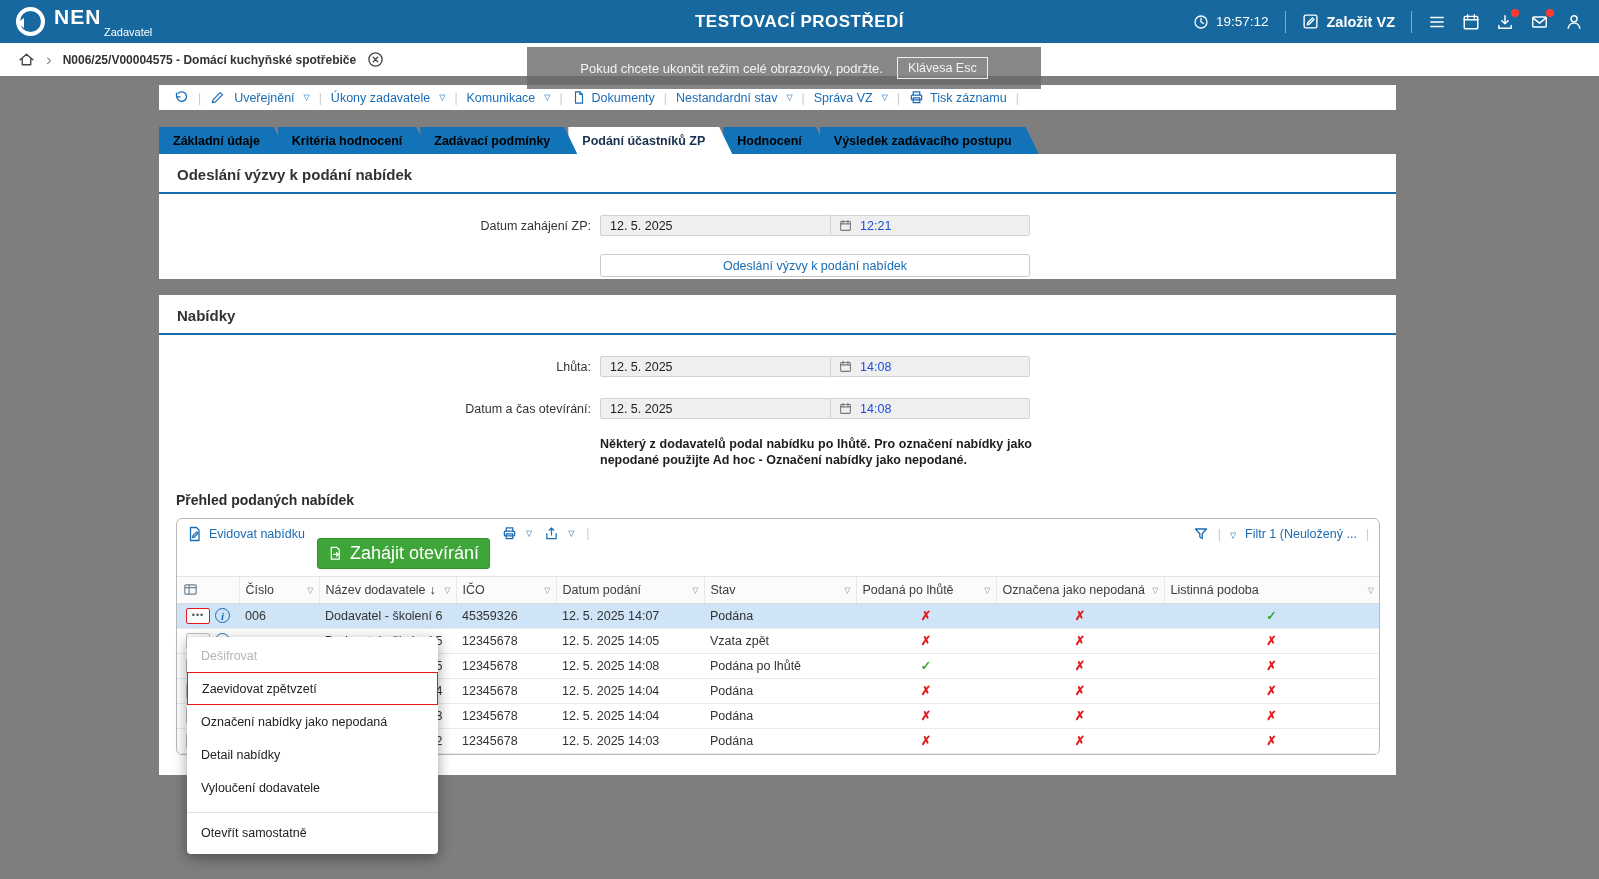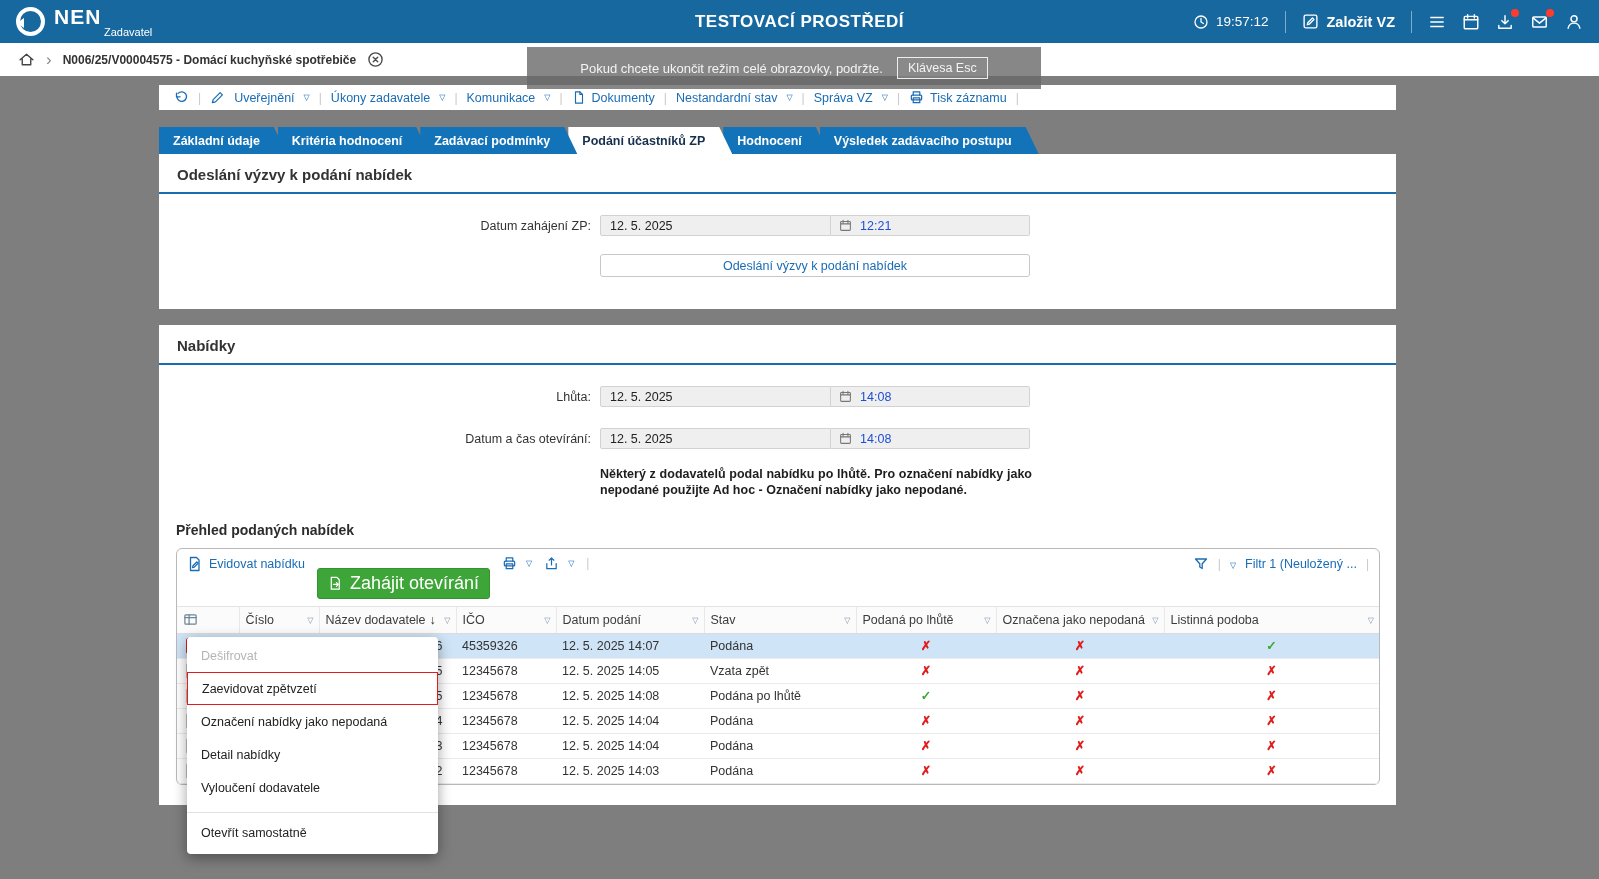--- a/index.html
+++ b/index.html
@@ -47,35 +47,35 @@
 
   
   .content { position:absolute; left:159px; top:85px; width:1237px; }
 
   .cmd-bar { background:#fff; height:25px; display:flex; align-items:center; padding:0 14px; gap:9px; }
   .cmd-link { background:none; border:none; font-family:inherit; color:#1a6cb5; font-size:12.5px; display:flex; align-items:center; gap:6px; }
   .sep::before { content:"|"; color:#c9c9c9; font-size:12px; }
   .drop::after { content:"▽"; font-size:8px; color:inherit; margin-left:3px; }
 
   .tabs { display:flex; margin-top:17px; height:27px; }
-  .tab { background:#1273b8; color:#ffffff; font-weight:bold; font-size:12.5px; display:flex; align-items:center; padding:0 27px 0 14px; margin-right:-9px; clip-path:polygon(0 0, calc(100% - 13px) 0, 100% 100%, 0 100%); position:relative; border:none; font-family:inherit; white-space:nowrap; }
+  .tab { background:#1273b8; color:#000000; font-weight:bold; font-size:12.5px; display:flex; align-items:center; padding:0 27px 0 14px; margin-right:-9px; clip-path:polygon(0 0, calc(100% - 13px) 0, 100% 100%, 0 100%); position:relative; border:none; font-family:inherit; white-space:nowrap; }
   .tabs .tab:nth-child(1){z-index:7} .tabs .tab:nth-child(2){z-index:6} .tabs .tab:nth-child(3){z-index:5}
   .tabs .tab:nth-child(4){z-index:4} .tabs .tab:nth-child(5){z-index:3} .tabs .tab:nth-child(6){z-index:2}
   .tab.active { background:#fff; color:#17304d; }
 
   .panel { background:#fff; }
   .section-head { font-size:15px; font-weight:bold; color:#333; padding:12px 18px 9px; border-bottom:2px solid #1b6cad; }
   .form-row { display:flex; align-items:center; margin-top:21px; }
   .form-label { width:441px; text-align:right; padding-right:9px; color:#333; }
   .dt-group { width:430px; display:flex; }
   .dt-date { flex:1.16; background:#efefef; border:1px solid #d2d2d2; border-radius:2px 0 0 2px; height:21px; display:flex; align-items:center; padding:0 9px; color:#222; }
   .dt-time { flex:1; background:#efefef; border:1px solid #d2d2d2; border-left:none; border-radius:0 2px 2px 0; height:21px; display:flex; align-items:center; gap:8px; padding:0 8px; color:#1d4ed8; }
   .dt-time .ic { color:#777; }
   .wide-btn { margin:18px 0 0 441px; width:430px; height:23px; background:#fff; border:1px solid #c8c8c8; border-radius:3px; color:#1a6cb5; font-size:12.5px; display:flex; align-items:center; justify-content:center; font-family:inherit; }
-  .panel1 { padding-bottom:32px; }
+  .panel1 { padding-bottom:2px; }
   .gap { height:16px; }
   .panel2 { padding-bottom:20px; }
   .warning { margin:17px 0 0 441px; width:432px; font-weight:bold; color:#1d1d1d; text-align:justify; line-height:1.3; }
   .grid-title { margin:23px 0 10px 17px; font-size:14px; font-weight:bold; color:#2c2c2c; }
 
   
   .grid-panel { margin:0 16px 0 17px; border:1px solid #b9b9b9; border-radius:6px; background:#fff; }
   .grid-toolbar { display:flex; align-items:flex-start; gap:12px; padding:7px 10px; }
   .gt-link { background:none; border:none; font-family:inherit; color:#1a6cb5; font-size:12.5px; display:flex; align-items:center; gap:6px; }
   .gt-green { background:#3ea538; border:1px solid #35922f; border-radius:3px; color:#fff; font-size:18px; padding:4px 10px; display:flex; align-items:center; gap:7px; font-family:inherit;margin-top:12px; }

